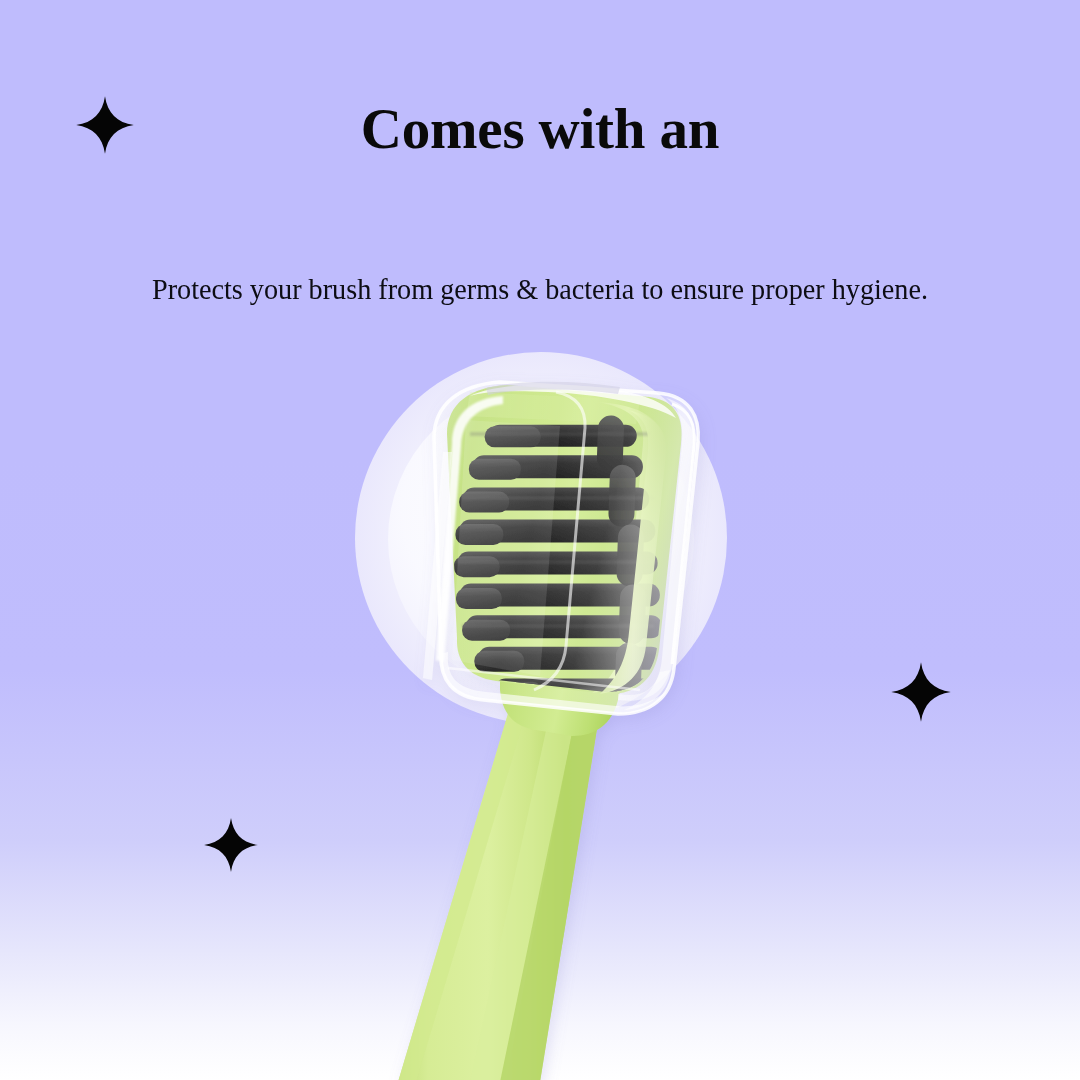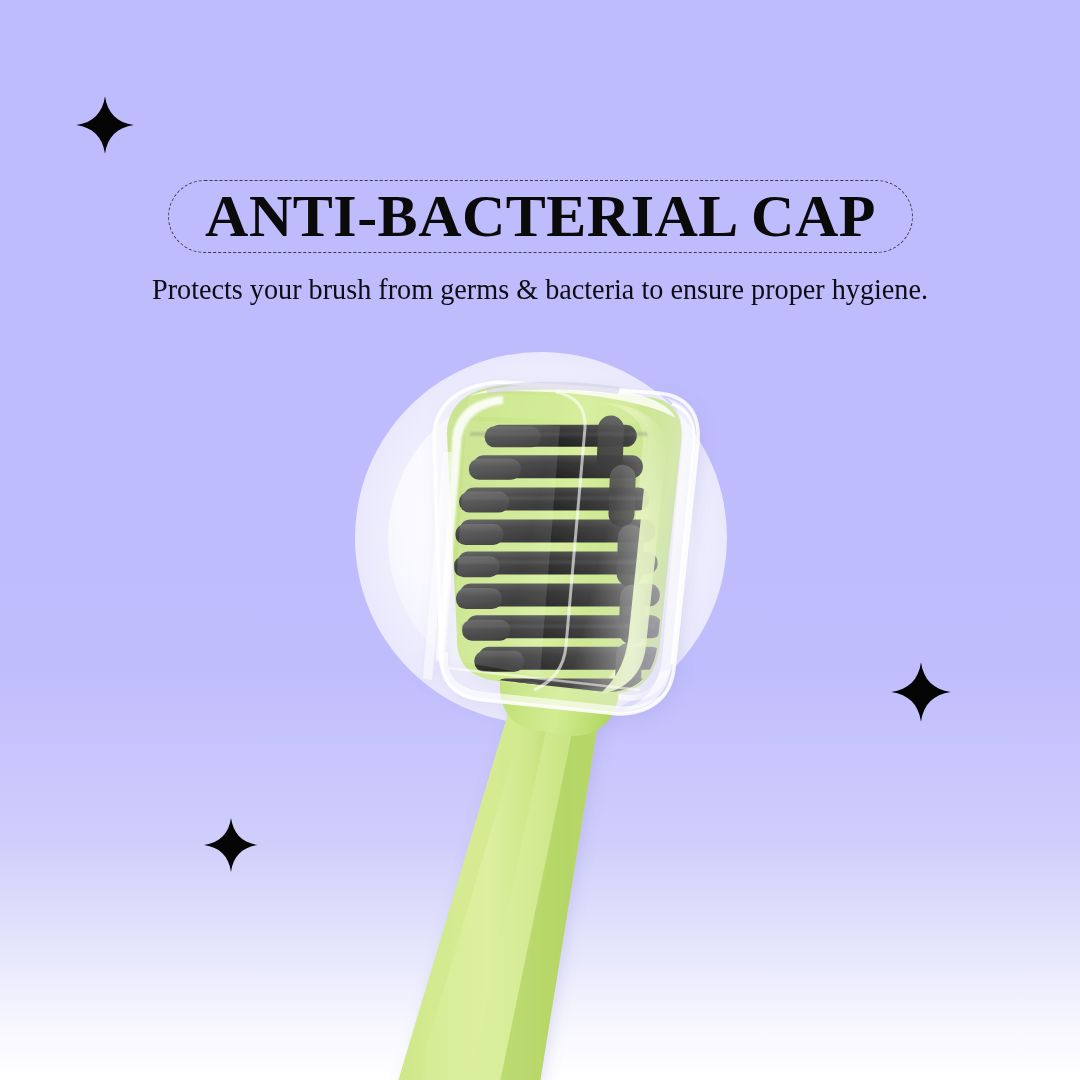--- a/index.html
+++ b/index.html
@@ -358,20 +358,18 @@
   </svg>
 
   <svg class="sparkle" style="left:890px; top:661px; width:62px; height:62px;" viewBox="0 0 100 100">
     <path d="M50,2 C54,30 70,46 98,50 C70,54 54,70 50,98 C46,70 30,54 2,50 C30,46 46,30 50,2 Z" fill="#050505"></path>
   </svg>
 
   <svg class="sparkle" style="left:203px; top:817px; width:56px; height:56px;" viewBox="0 0 100 100">
     <path d="M50,2 C54,30 70,46 98,50 C70,54 54,70 50,98 C46,70 30,54 2,50 C30,46 46,30 50,2 Z" fill="#050505"></path>
   </svg>
 
-
-  <div class="cap-box">
-    <span class="cap-title">ANTI-BACTERIAL CAP</span>
-  </div>
+  <div class="headline">Comes with an</div>
+
 
   <div class="subline">Protects your brush from germs &amp; bacteria to ensure proper hygiene.</div>
 
 </div>
 
 </body></html>

